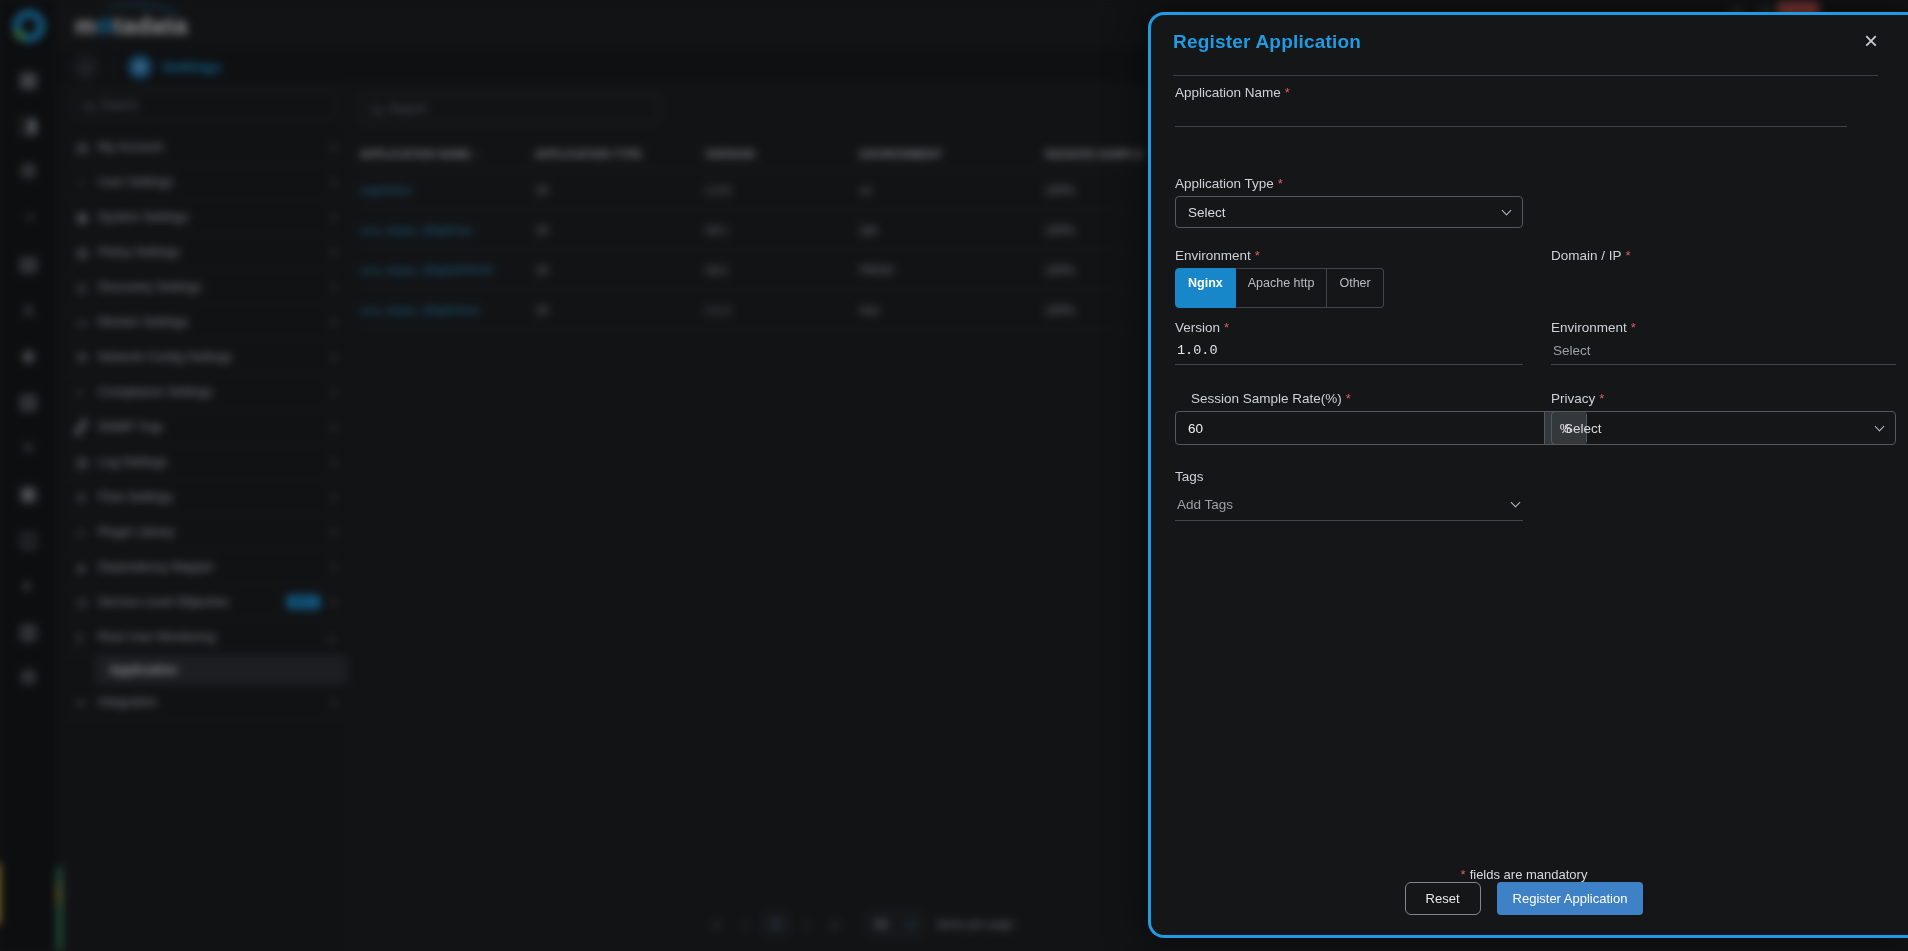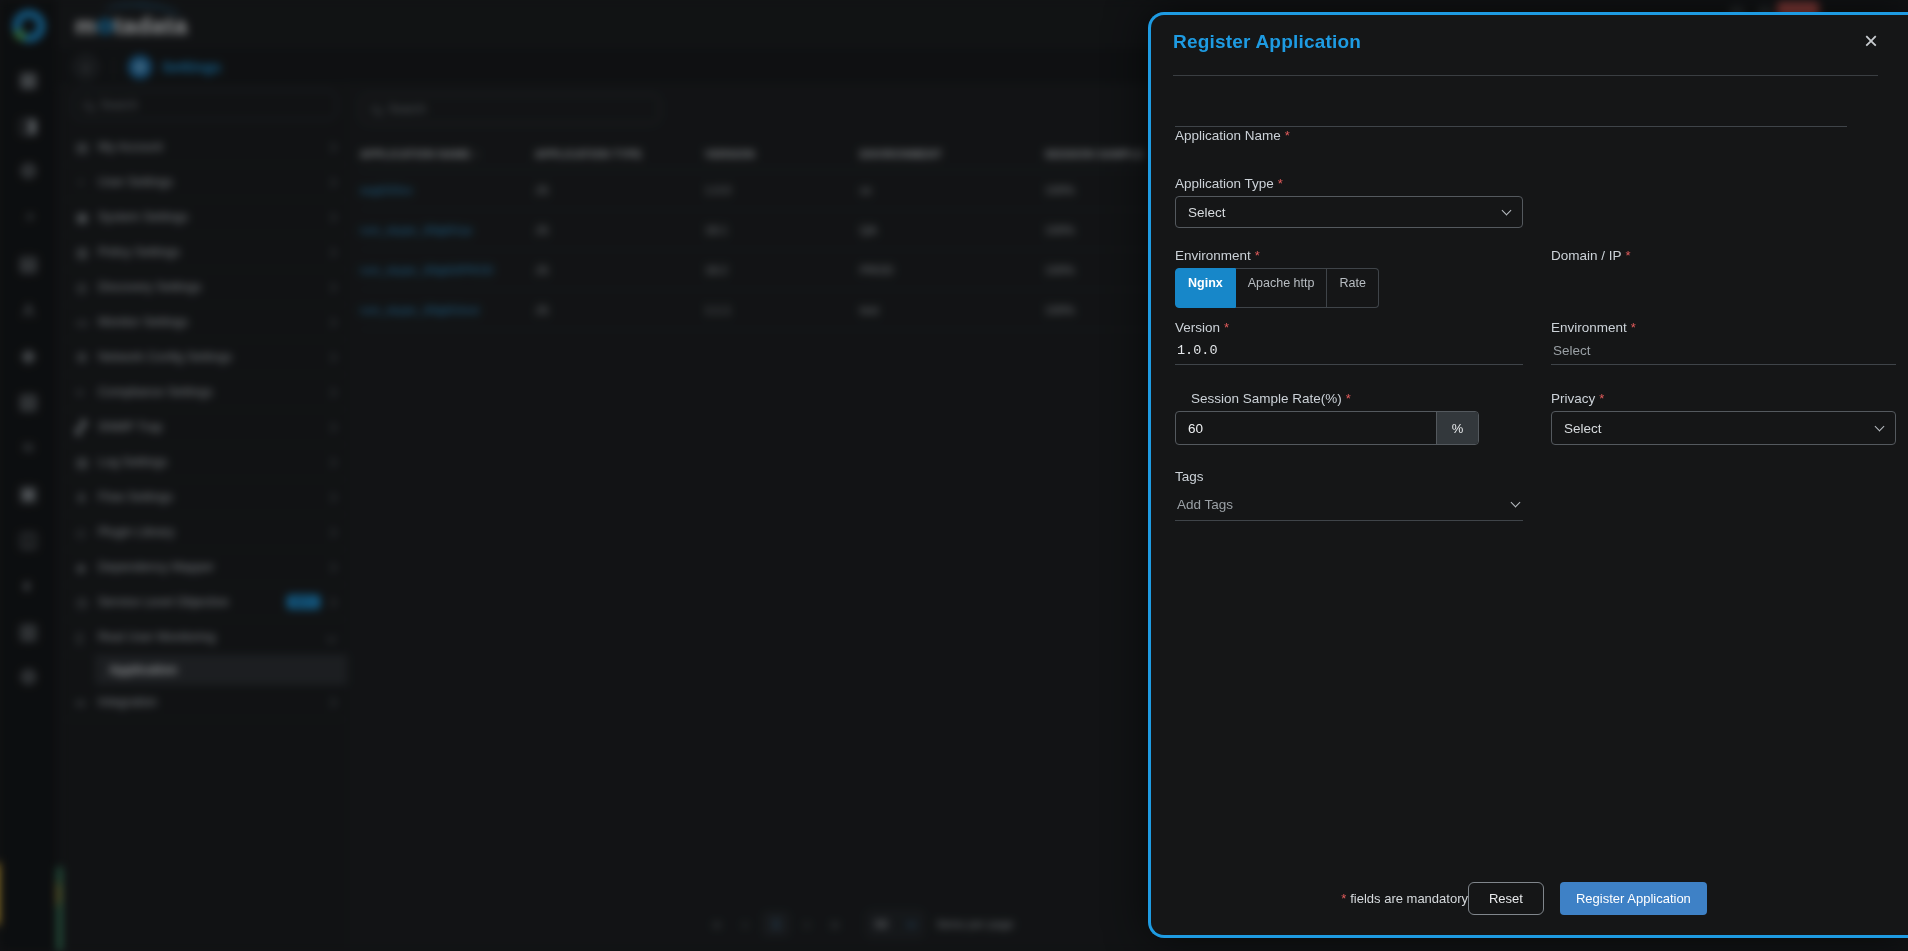--- a/index.html
+++ b/index.html
@@ -80,21 +80,21 @@
   .seg { position:absolute; display:flex; }
   .seg-btn { height:40px; line-height:28px; padding:0 12px; font-size:12.5px; color:#b8bdc2; border:1px solid #3f4449; border-left:none; text-align:center;}
   .seg-btn:first-child { border-left:1px solid #3f4449; border-radius:4px 0 0 4px; }
   .seg-btn:last-child { border-radius:0 4px 4px 0; }
   .seg-btn.active { background:#1787c9; border-color:#1787c9; color:#fff; font-weight:bold; }
   .rate-wrap { position:absolute; border:1px solid #54595e; border-radius:4px; display:flex; overflow:hidden; }
   .rate-wrap input { flex:1; background:transparent; border:none; outline:none; color:#eef0f2; font-size:13.5px; padding:0 12px; }
   .rate-suffix { width:42px; background:#33383c; border-left:1px solid #54595e; color:#e8eaec; font-size:13px; display:flex; align-items:center; justify-content:center; }
   .u-sel { position:absolute; border-bottom:1px solid #3f4449; display:flex; align-items:center; justify-content:space-between; color:#9aa0a5; font-size:13.5px; padding:0 4px 8px 2px; }
 
-  .d-footer { position:absolute; left:17px; right:28px; bottom:20px; display:flex; align-items:center; justify-content:center; }
+  .d-footer { position:absolute; left:17px; right:28px; bottom:20px; display:flex; align-items:center; justify-content:flex-end;flex-direction:column; }
   .mandatory { color:#d6dadd; font-size:13px; }
   .mandatory .req { margin:0 4px 0 0; }
   .btns { display:flex; gap:16px; }
   .btn-reset { background:transparent; border:1px solid #80868c; border-radius:6px; color:#e8eaec; font-size:13px; padding:8px 20px; font-family:inherit; }
   .btn-primary { background:#3e81c6; border:none; border-radius:4px; color:#ffffff; font-size:13px; padding:9px 16px; font-family:inherit; }
 </style>
 </head>
 <body>
 
 <div class="stage">
@@ -292,60 +292,60 @@
   </div>
 
   <div class="overlay"></div>
 
   <div class="drawer">
     <div class="drawer-inner">
       <div class="d-title">Register Application</div>
       <div class="d-close">×</div>
       <div class="d-div"></div>
 
-      <div class="lbl" style="left:24px; top:70px;margin-top:43px;">
+      <div class="lbl" style="left:24px; top:70px;">
         <span>Application Name</span><span class="req">*</span>
       </div>
       <input class="u-input" style="left: 24px; top: 90px; width: 672px;">
 
       <div class="lbl" style="left:24px; top:161px;">
         <span>Application Type</span><span class="req">*</span>
       </div>
       <div class="boxsel" style="left:24px; top:181px; width:348px; height:32px;">
         <span>Select</span>
         <span class="chev"></span>
       </div>
 
       <div class="lbl" style="left:24px; top:233px;">
         <span>Environment</span><span class="req">*</span>
       </div>
       <div class="seg" style="left:24px; top:253px;">
         <span class="seg-btn active">Nginx</span>
         <span class="seg-btn">Apache http</span>
-        <span class="seg-btn">Rate</span>
+        <span class="seg-btn">Other</span>
       </div>
 
       <div class="lbl" style="left:400px; top:233px;">
         <span>Domain / IP</span><span class="req">*</span>
       </div>
 
       <div class="lbl" style="left:24px; top:305px;">
         <span>Version</span><span class="req">*</span>
       </div>
       <input class="u-input" style="left: 24px; top: 328px; width: 348px; font-family: Liberation Mono, monospace;" value="1.0.0">
 
       <div class="lbl" style="left:400px; top:305px;text-align:center;">
         <span>Environment</span><span class="req">*</span>
       </div>
       <input class="u-input" style="left: 400px; top: 328px; width: 345px;" placeholder="Select">
 
       <div class="lbl" style="left:40px; top:376px;">
         <span>Session Sample Rate(%)</span><span class="req">*</span>
       </div>
-      <div class="rate-wrap" style="left:24px; top:396px; width:304px; height:34px;">
+      <div class="rate-wrap" style="left:24px; top:396px; width:412px; height:34px;">
         <input value="60" style="">
         <span class="rate-suffix">%</span>
       </div>
 
       <div class="lbl" style="left:400px; top:376px;">
         <span>Privacy</span><span class="req">*</span>
       </div>
       <div class="boxsel" style="left:400px; top:396px; width:345px; height:34px;">
         <span>Select</span>
         <span class="chev"></span>

